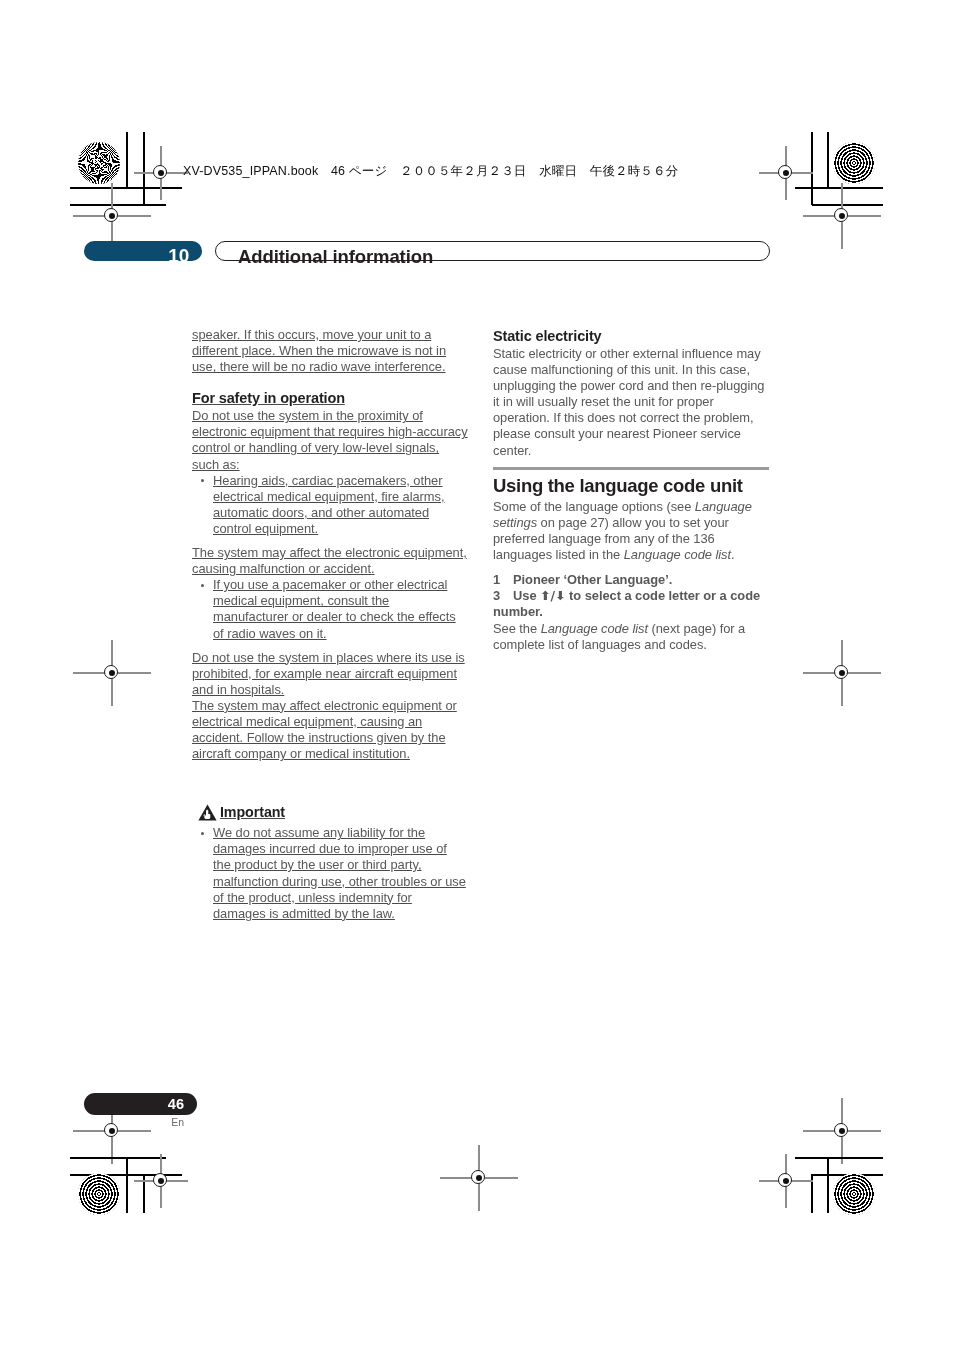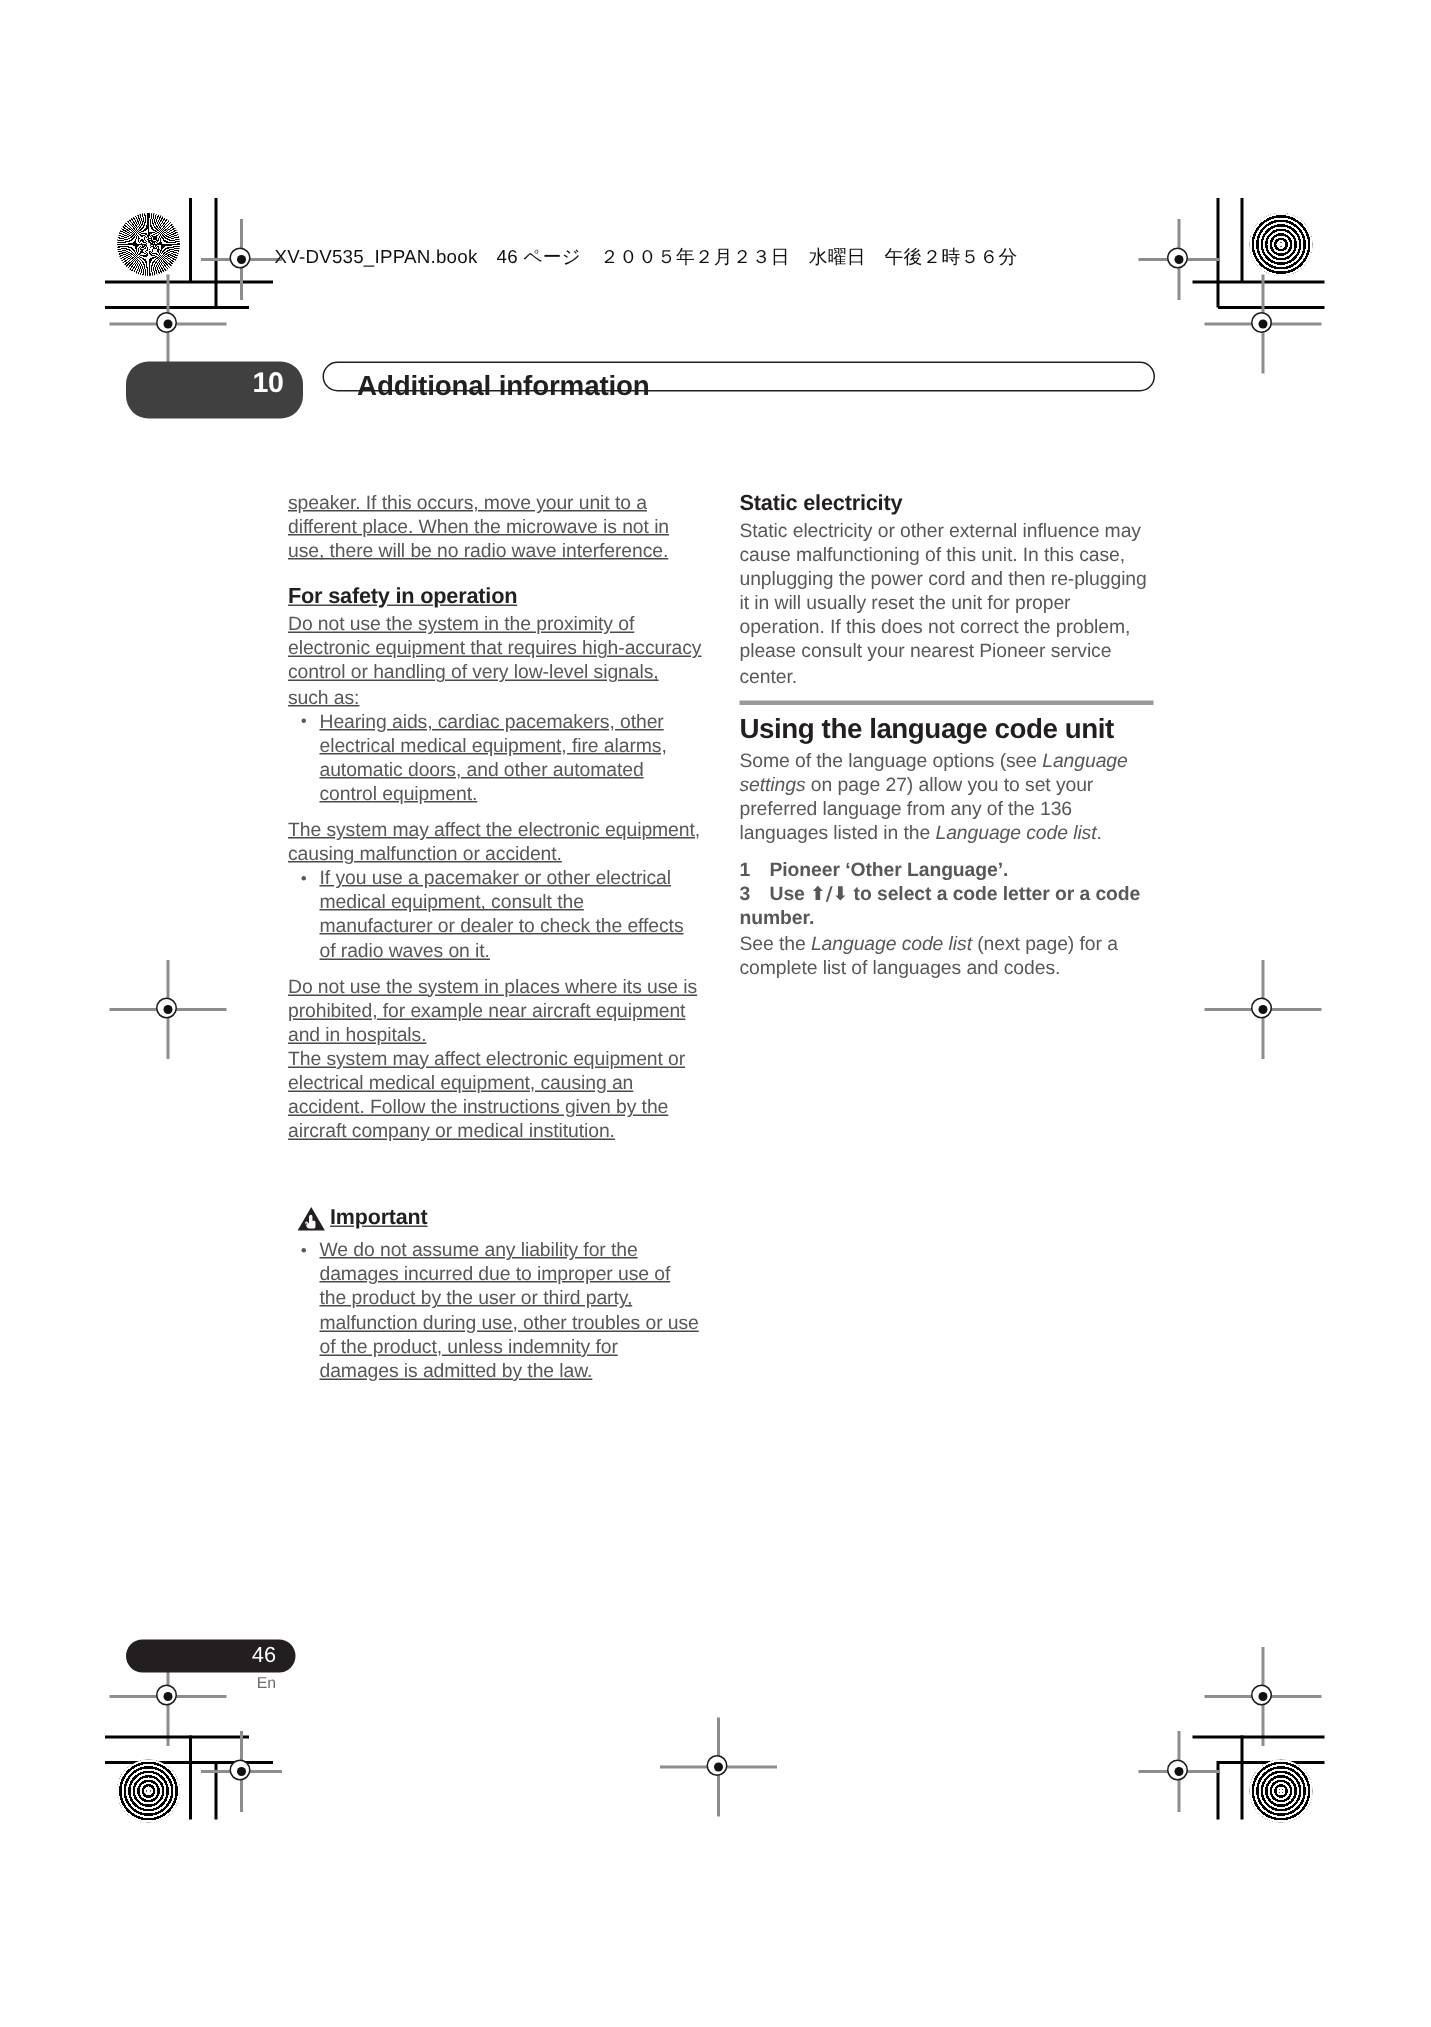--- a/index.html
+++ b/index.html
@@ -85,22 +85,22 @@
 
   
   #chapter-bar {
     position: absolute;
     left: 84px; top: 241px;
     width: 686px; height: 30px;
   }
   #chapter-pill {
     position: absolute;
     left: 0; top: 0;
-    width: 118px; height: 38px;
-    background: #404040;
+    width: 118px; height: 20px;
+    background: #0c4a6e;
     border-radius: 15px;
     box-sizing: border-box;
   }
   #chapter-number {
     position: absolute;
     right: 13px; top: 0;
     height: 30px;
     line-height: 30px;
     color: #ffffff;
     font-size: 19px;
@@ -239,21 +239,21 @@
     width: 113px; height: 22px;
     background: #231f20;
     border-radius: 11px;
   }
   #page-num {
     position: absolute;
     right: 13px; top: 0;
     height: 22px; line-height: 22px;
     color: #fff;
     font-size: 14.5px;
-    font-weight: normal;
+    font-weight: bold;
   }
   #page-lang {
     position: absolute;
     left: 84px; top: 1116px;
     width: 113px;
     text-align: right;
     padding-right: 13px;
     box-sizing: border-box;
     font-size: 10.5px;
     color: #6d6d6d;

